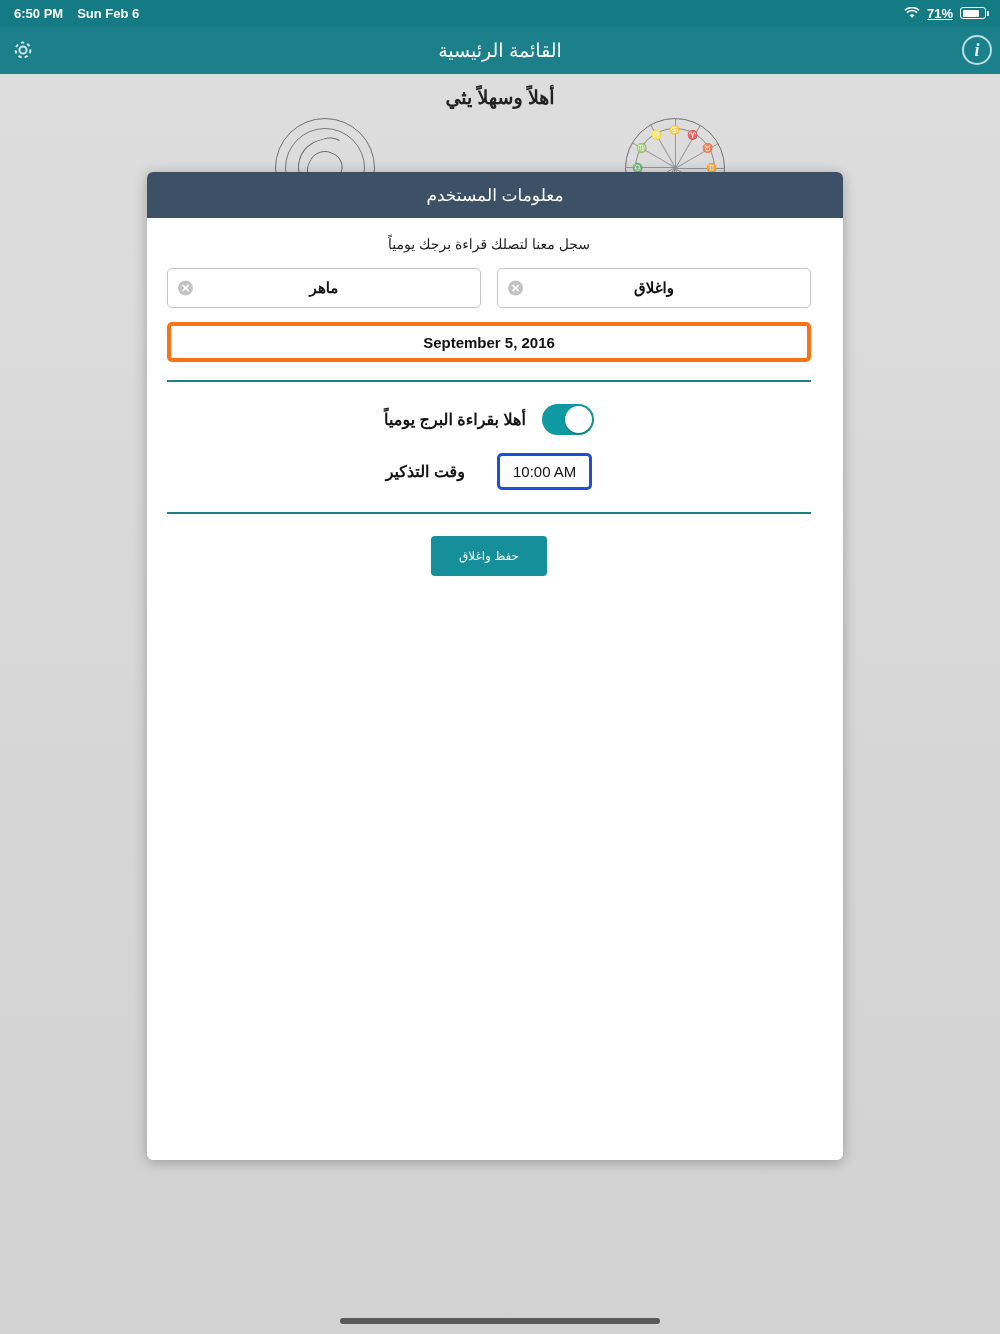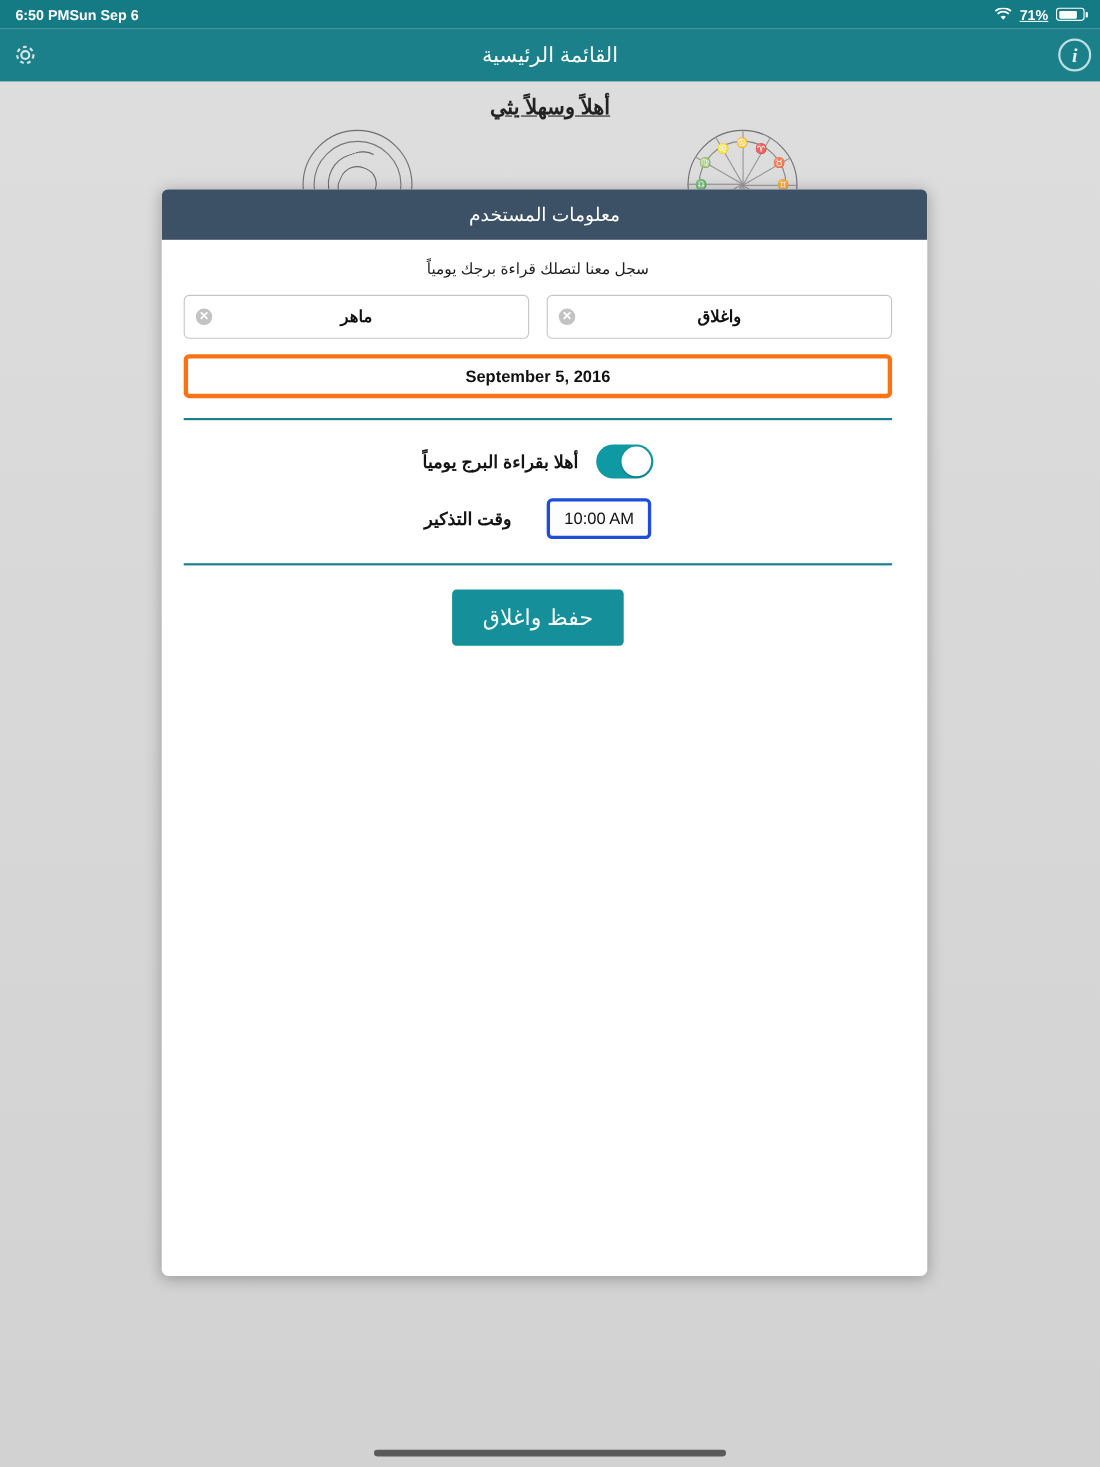--- a/index.html
+++ b/index.html
@@ -19,21 +19,21 @@
   .statusbar {
     height: 26px;
     background: #147b85;
     display: flex;
     align-items: center;
     padding: 0 14px;
     color: #ffffff;
     font-size: 13px;
     font-weight: bold;
   }
-  .status-left { display: flex; align-items: center; }
+  .status-left { display: flex; align-items: center; gap: 14px; }
   .status-right { margin-left: auto; display: flex; align-items: center; gap: 7px; text-decoration: underline; }
   .wifi-icon { display: inline-block; width: 16px; height: 12px; position: relative; }
   .wifi-icon svg { display: block; }
   .battery {
     width: 26px; height: 12px;
     border: 1.5px solid #ffffff;
     border-radius: 3px;
     position: relative;
     display: inline-block;
   }
@@ -92,21 +92,20 @@
     position: absolute;
     top: 74px; left: 0; right: 0; bottom: 0;
   }
   .welcome {
     text-align: center;
     margin-top: 12px;
     font-size: 19px;
     color: #222222;
     direction: rtl;
     font-weight: bold;
-    text-decoration: underline;
   }
   .wheels {
     position: absolute;
     top: 44px; left: 0; right: 0;
     display: flex;
     justify-content: space-around;
     padding: 0 150px;
   }
   .wheel {
     width: 100px; height: 100px;
@@ -276,21 +275,21 @@
     background: #fdfdfd;
     direction: ltr;
   }
   .save-wrap { display: flex; justify-content: center; margin-top: 6px; }
   .save-btn {
     background: #158f99;
     color: #ffffff;
     border: none;
     border-radius: 4px;
     padding: 13px 28px;
-    font-size: 20px;
+    font-size: 12px;
     font-family: "Liberation Sans", sans-serif;
     direction: rtl;
     cursor: pointer;
     text-align: right;
   }
 
   
   .home-indicator {
     position: absolute;
     bottom: 10px;
@@ -302,21 +301,21 @@
   }
 </style>
 </head>
 <body>
 
 <div id="app">
 
   <div class="statusbar">
     <div class="status-left">
       <span>6:50 PM</span>
-      <span>Sun Sep 6</span>
+      <span>Sun Feb 6</span>
     </div>
     <div class="status-right">
       <span class="wifi-icon">
         <svg width="16" height="12" viewBox="0 0 16 12">
           <path d="M8 11 L5.6 8.3 A3.6 3.6 0 0 1 10.4 8.3 Z" fill="#ffffff"></path>
           <path d="M2.9 5.6 A7.4 7.4 0 0 1 13.1 5.6" stroke="#ffffff" stroke-width="1.5" fill="none"></path>
           <path d="M0.9 3.2 A10.5 10.5 0 0 1 15.1 3.2" stroke="#ffffff" stroke-width="1.5" fill="none"></path>
         </svg>
       </span>
       <span>71%</span>

